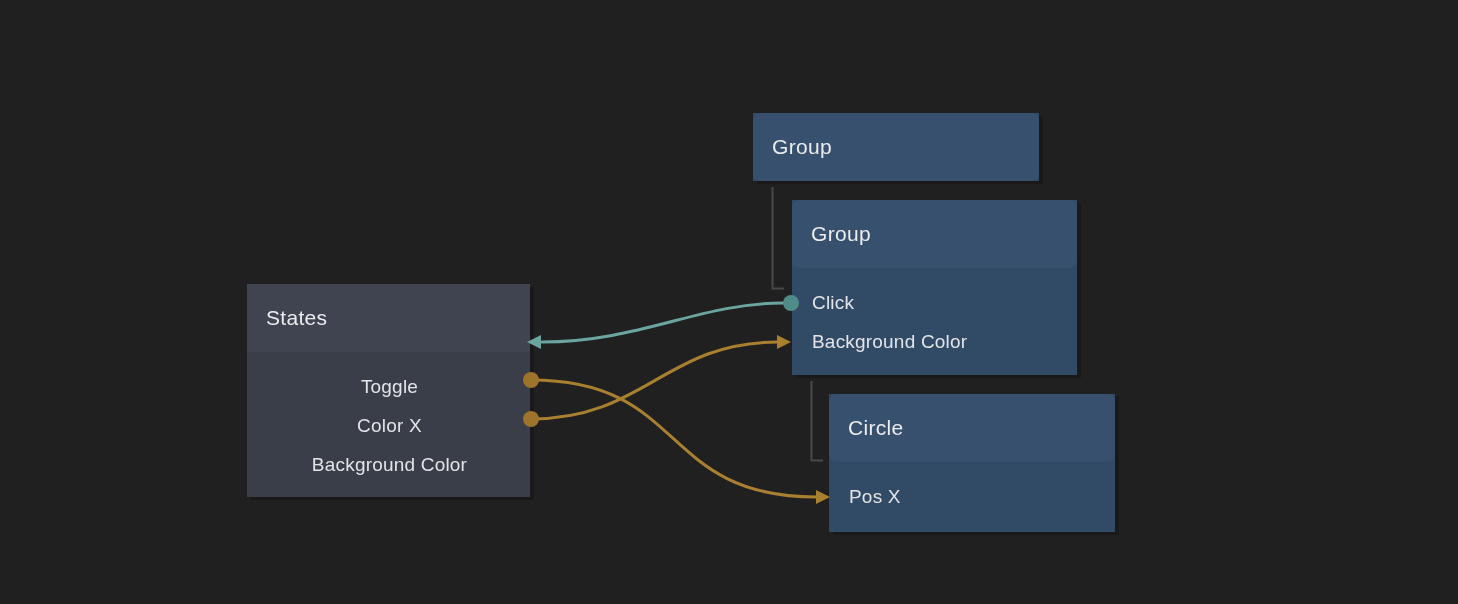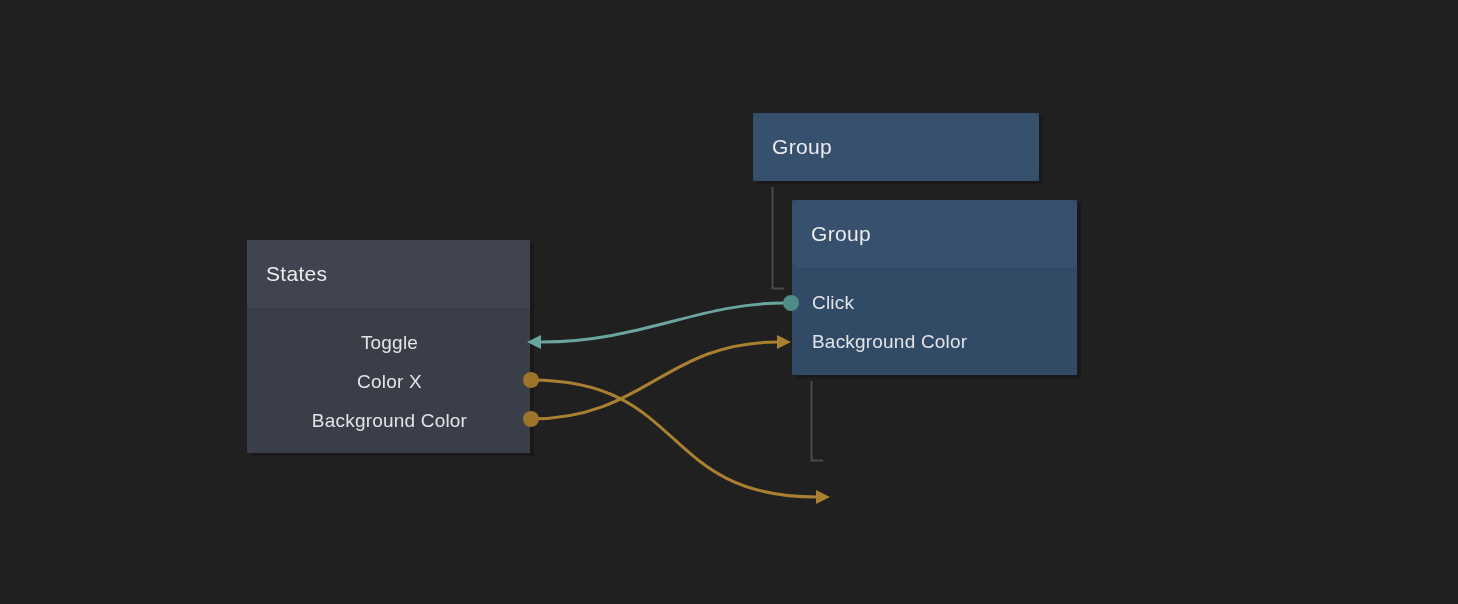--- a/index.html
+++ b/index.html
@@ -36,21 +36,21 @@
   .row{
     height:39px;
     line-height:39px;
     font-size:19px;
     font-weight:300;
     letter-spacing:0.2px;
     color:var(--label-text,#e2e4e7);
     padding:0 18px 0 20px;
     white-space:nowrap;
   }
-  .node.gray{background:var(--gray-body,#393e48);}
+  .node.gray{background:var(--gray-body,#393e48);margin-top:44px;}
   .node.gray .header{background:var(--gray-header,#3f4450);}
   .node.blue{background:var(--blue-body,#314a66);}
   .node.blue .header{background:var(--blue-header,#36506e);border-radius:7px;}
   .align-right .row{text-align:center;}
 
   #node-states{left:247px;top:240px;width:283px;height:213px;}
   #node-group-outer{left:753px;top:113px;width:286px;height:68px;}
   #node-group-inner{left:792px;top:200px;width:285px;height:175px;}
   #node-circle{left:829px;top:394px;width:286px;height:138px;}
 
@@ -87,20 +87,28 @@
   <div class="node blue" id="node-group-inner">
     <div class="header">
       <span>Group</span>
     </div>
     <div class="body">
       <div class="row">Click</div>
       <div class="row">Background Color</div>
     </div>
   </div>
 
+  <div class="node blue" id="node-circle">
+    <div class="header">
+      <span>Circle</span>
+    </div>
+    <div class="body">
+      <div class="row">Pos X</div>
+    </div>
+  </div>
 
   <svg class="wires" viewBox="0 0 1458 604">
       <path d="M 772.5 187 L 772.5 288.5 L 784 288.5" fill="none" stroke="#48494b" stroke-width="2"></path>
       <path d="M 811.5 381 L 811.5 460.5 L 823 460.5" fill="none" stroke="#48494b" stroke-width="2"></path>
       <path d="M 783 303 C 700 303 640 342 542 342" fill="none" stroke="#6aa5a0" stroke-width="3" stroke-linecap="round"></path>
       <polygon points="527,342 541,335 541,349" fill="#6aa5a0"></polygon>
       <circle cx="791" cy="303" r="8" fill="#4f8c88"></circle>
       <path d="M 531 419 C 645 419 665 342 778 342" fill="none" stroke="#a97f30" stroke-width="3" stroke-linecap="round"></path>
       <polygon points="791,342 777,335 777,349" fill="#a97f30"></polygon>
       <circle cx="531" cy="419" r="8" fill="#9c742b"></circle>

